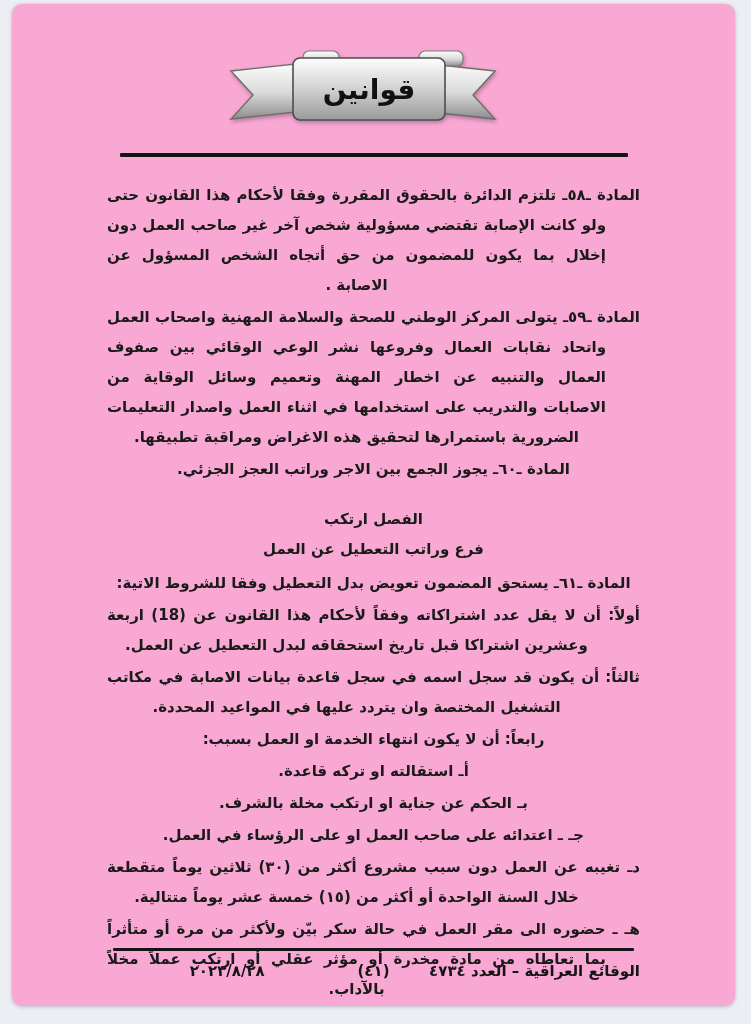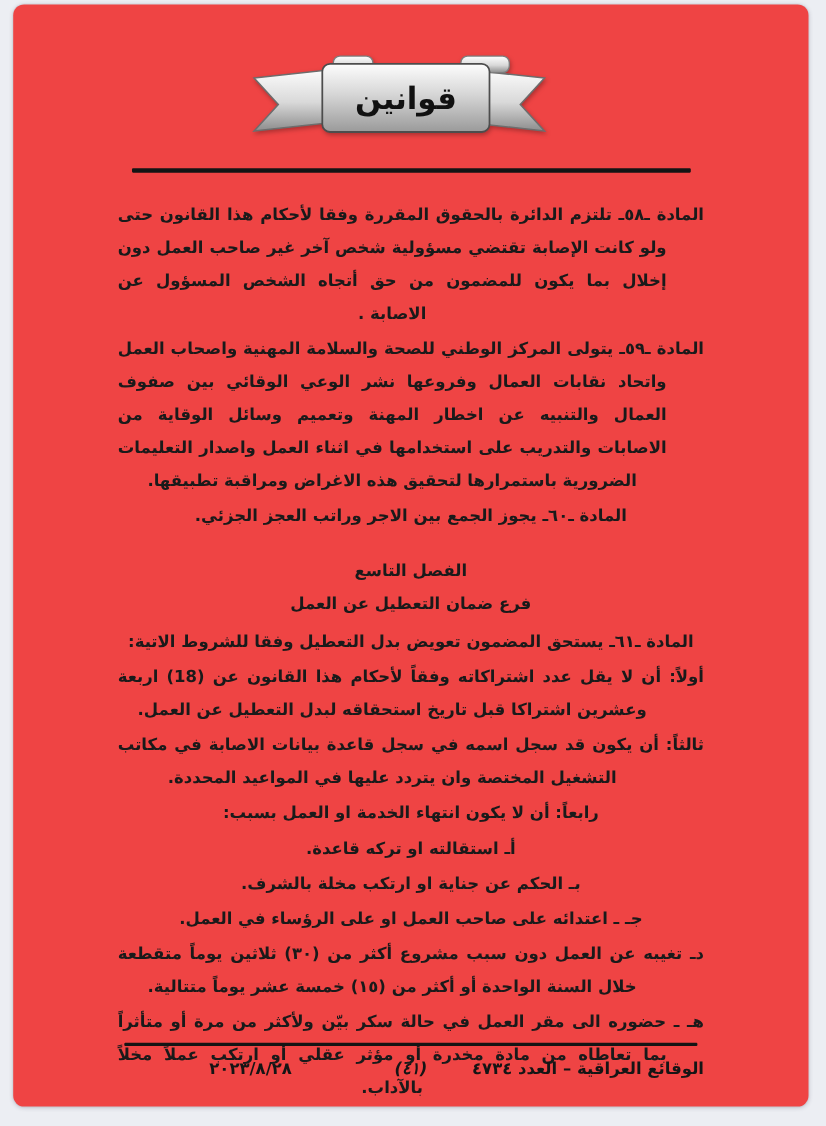--- a/index.html
+++ b/index.html
@@ -3,21 +3,21 @@
 <meta charset="utf-8">
 <style>
   html,body { margin:0; padding:0; background:#e9ebf1; }
   .screen {
     position:relative; width:751px; height:1024px;
     background:#eceef3; overflow:hidden;
     font-family:"DejaVu Sans", sans-serif;
   }
   .page {
     position:absolute; left:12px; top:4px; width:723px; height:1002px;
-    background:#ef4444; border-radius:10px;
+    background:#f9a8d4; border-radius:10px;
     box-shadow:0 1px 4px rgba(50,55,80,.22), 0 0 0 1px rgba(0,0,0,.03);
   }
   
   .banner-wrap {
     margin:45px auto 0; width:280px; height:85px;
     transform:translateX(-11px);
     filter:drop-shadow(1.5px 2.5px 2px rgba(0,0,0,.28));
   }
   .thick-rule {
     width:508px; height:4px; background:#141414;
@@ -41,21 +41,21 @@
   .chapter p { margin:0; }
   .spaced { margin-top:6px; }
   
   .footer {
     position:absolute; left:95px; right:95px; bottom:26px;
     direction:rtl; font-weight:bold; color:#151515;
   }
   .footer-rule { height:3px; background:#141414; margin:0 6px 11px 6px; border-radius:1px; }
   .footer-row { display:flex; align-items:baseline; font-size:15px; }
   .f-pub  { flex:1 1 0; text-align:right; white-space:nowrap; }
-  .f-num  { flex:0 0 auto; padding:0 10px;font-style:italic; }
+  .f-num  { flex:0 0 auto; padding:0 10px; }
   .f-date { flex:1 1 0; text-align:center; white-space:nowrap; }
   svg text { font-family:"DejaVu Sans", sans-serif; }
 </style>
 </head>
 <body>
 
 <div class="screen">
   <div class="page">
 
     <div class="banner-wrap">
@@ -82,22 +82,22 @@
     </div>
 
     <div class="thick-rule"></div>
 
     <div class="content">
       <p class="para">المادة ـ٥٨ـ تلتزم الدائرة بالحقوق المقررة وفقا لأحكام هذا القانون حتى ولو كانت الإصابة تقتضي مسؤولية شخص آخر غير صاحب العمل دون إخلال بما يكون للمضمون من حق أتجاه الشخص المسؤول عن الاصابة .</p>
       <p class="para spaced">المادة ـ٥٩ـ يتولى المركز الوطني للصحة والسلامة المهنية واصحاب العمل واتحاد نقابات العمال وفروعها نشر الوعي الوقائي بين صفوف العمال والتنبيه عن اخطار المهنة وتعميم وسائل الوقاية من الاصابات والتدريب على استخدامها في اثناء العمل واصدار التعليمات الضرورية باستمرارها لتحقيق هذه الاغراض ومراقبة تطبيقها.</p>
       <p class="single spaced">المادة ـ٦٠ـ يجوز الجمع بين الاجر وراتب العجز الجزئي.</p>
 
       <div class="chapter">
-        <p>الفصل التاسع</p>
-        <p>فرع ضمان التعطيل عن العمل</p>
+        <p>الفصل ارتكب</p>
+        <p>فرع وراتب التعطيل عن العمل</p>
       </div>
 
       <p class="single spaced">المادة ـ٦١ـ يستحق المضمون تعويض بدل التعطيل وفقا للشروط الاتية:</p>
       <p class="para">أولاً: أن لا يقل عدد اشتراكاته وفقاً لأحكام هذا القانون عن (18) اربعة وعشرين اشتراكا قبل تاريخ استحقاقه لبدل التعطيل عن العمل.</p>
       <p class="para">ثالثاً: أن يكون قد سجل اسمه في سجل قاعدة بيانات الاصابة في مكاتب التشغيل المختصة وان يتردد عليها في المواعيد المحددة.</p>
       <p class="single">رابعاً: أن لا يكون انتهاء الخدمة او العمل بسبب:</p>
       <p class="single sub">أـ استقالته او تركه قاعدة.</p>
       <p class="single sub">بـ الحكم عن جناية او ارتكب مخلة بالشرف.</p>
       <p class="single sub">جـ ـ اعتدائه على صاحب العمل او على الرؤساء في العمل.</p>
       <p class="para">دـ تغيبه عن العمل دون سبب مشروع أكثر من (٣٠) ثلاثين يوماً متقطعة خلال السنة الواحدة أو أكثر من (١٥) خمسة عشر يوماً متتالية.</p>

